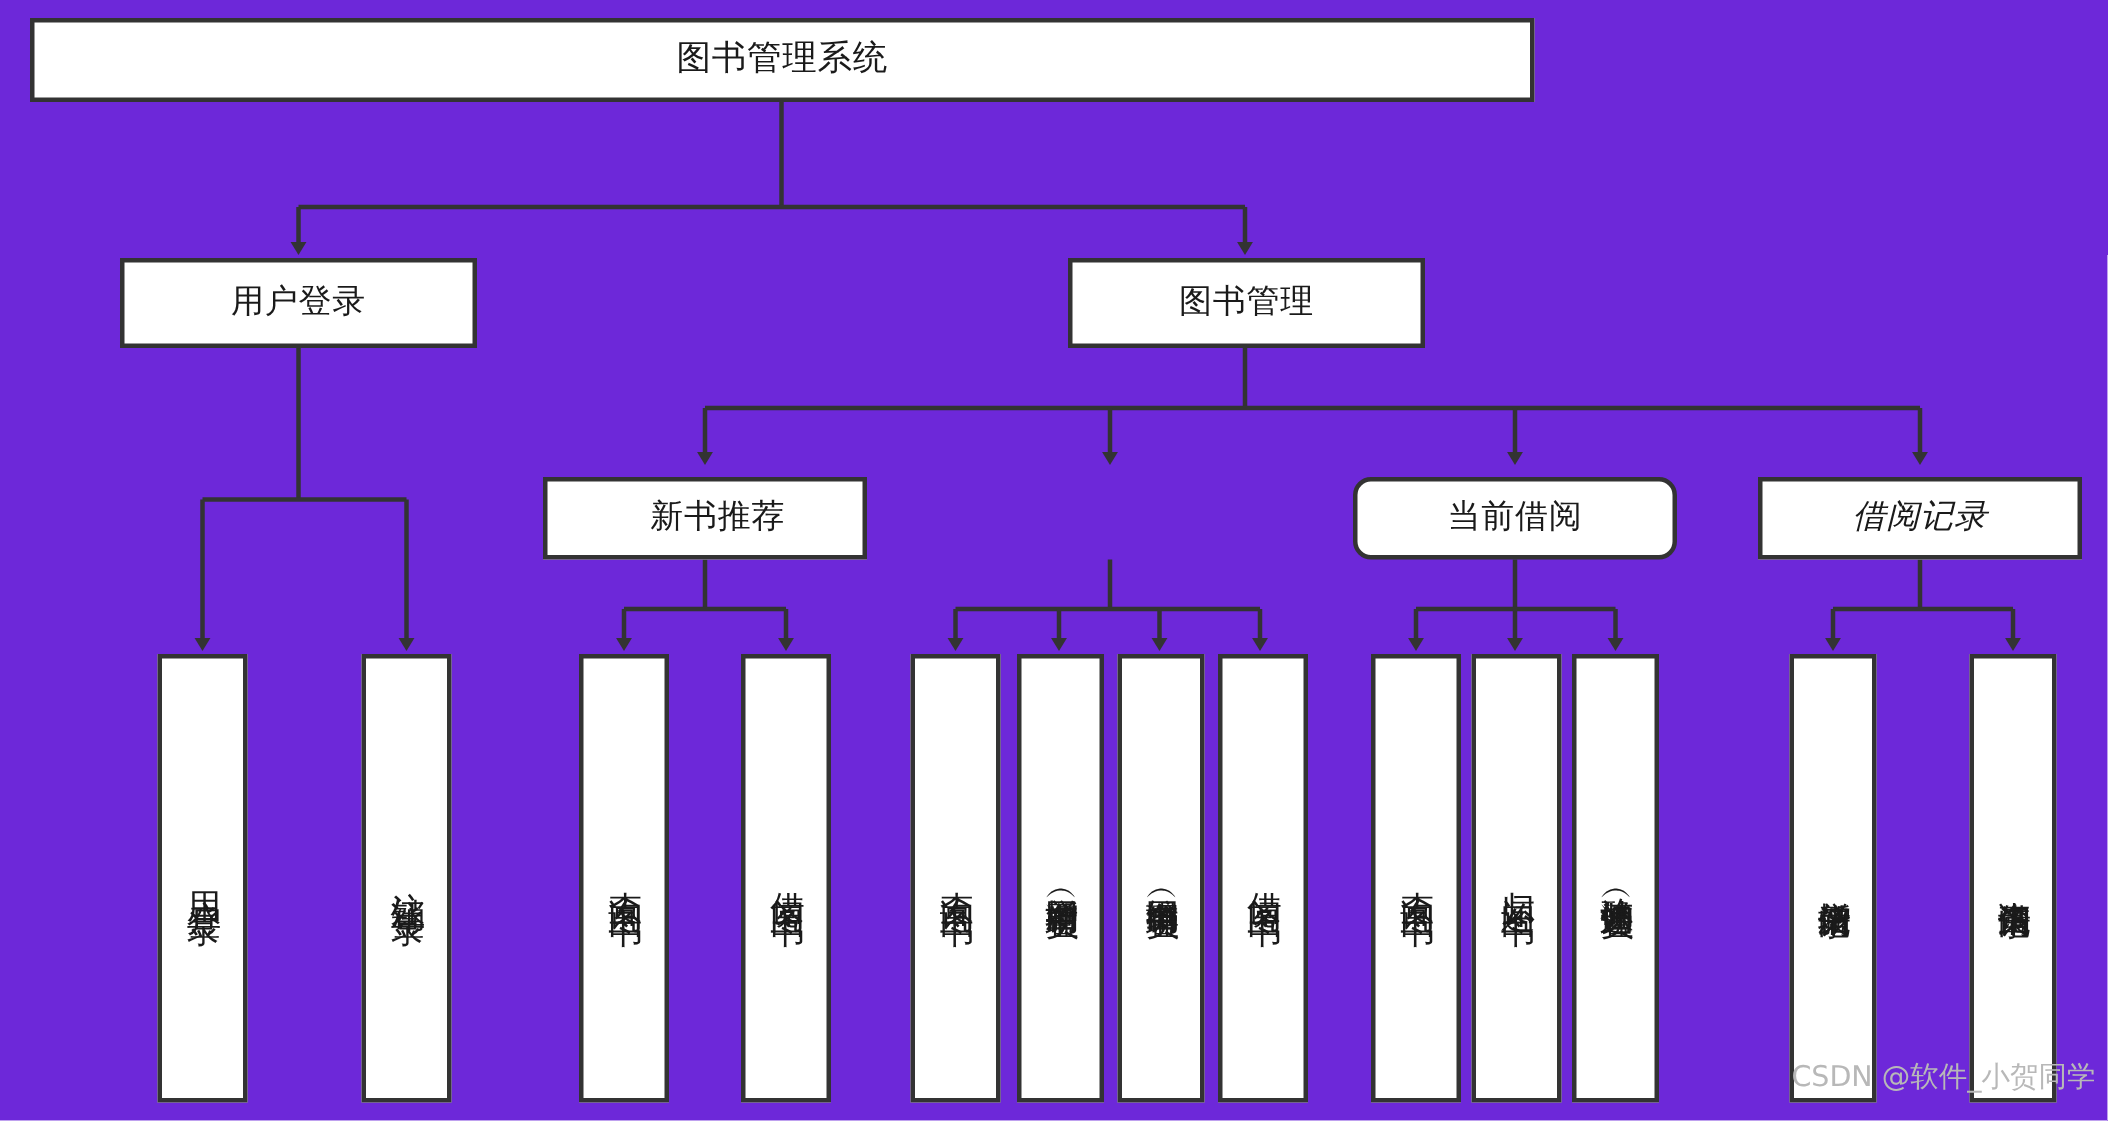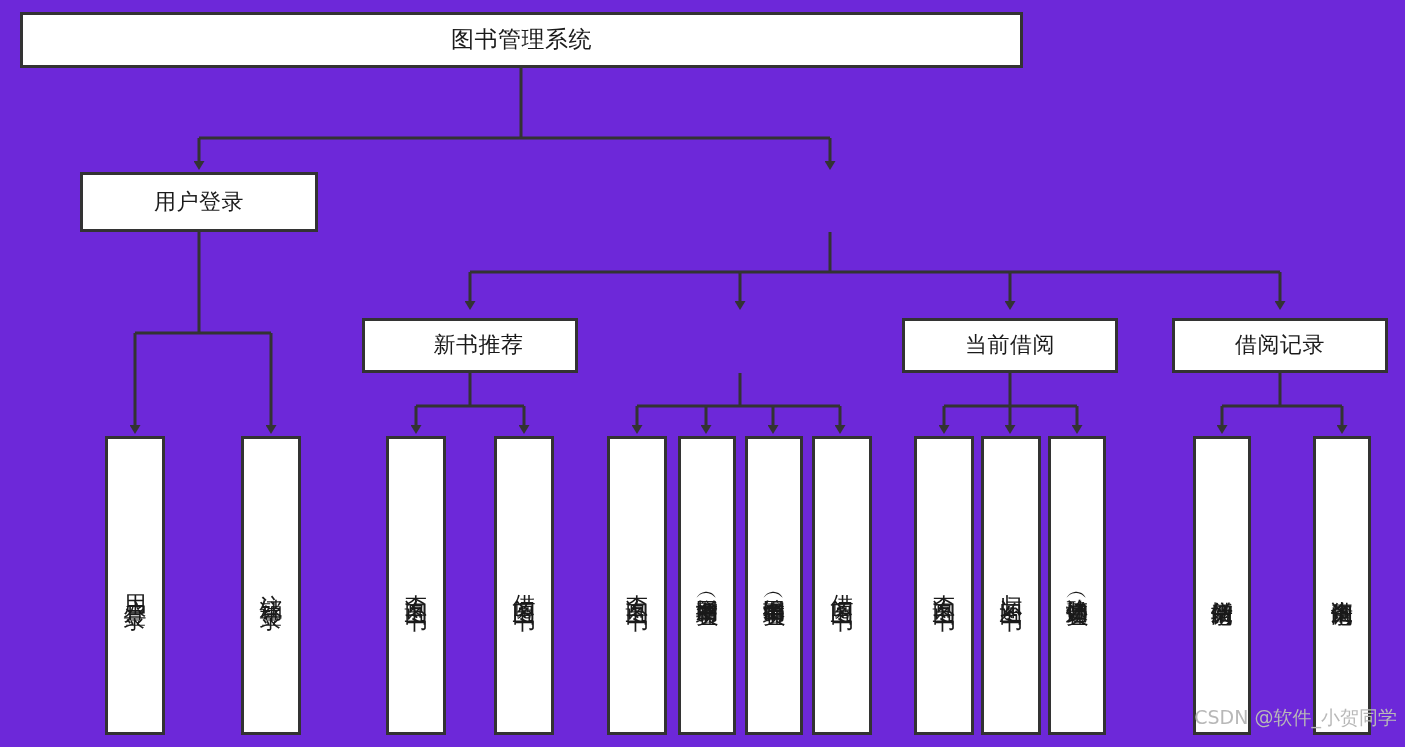--- a/index.html
+++ b/index.html
@@ -134,28 +134,31 @@
     </g>
   </svg>
 
   <div class="node horiz root" style="left:20px; top:12px; width:1003px; height:56px;">
     <span class="label">图书管理系统</span>
   </div>
 
   <div class="node horiz" style="left:80px; top:172px; width:238px; height:60px;">
     <span class="label">用户登录</span>
   </div>
+  <div class="node horiz" style="left:712px; top:172px; width:238px; height:60px;">
+    <span class="label">图书管理</span>
+  </div>
 
   <div class="node horiz" style="left:362px; top:318px; width:216px; height:55px;padding-left:17px;">
     <span class="label">新书推荐</span>
   </div>
-  <div class="node horiz" style="left:902px; top:318px; width:216px; height:55px;">
+  <div class="node horiz" style="left:902px; top:318px; width:216px; height:55px;border-radius:12px;">
     <span class="label">当前借阅</span>
   </div>
-  <div class="node horiz" style="left:1172px; top:318px; width:216px; height:55px;">
+  <div class="node horiz" style="left:1172px; top:318px; width:216px; height:55px;font-style:italic;">
     <span class="label">借阅记录</span>
   </div>
 
   <div class="node vert" style="left:105px; top:436px; width:60px; height:299px;">
     <span class="label">用户登录</span>
   </div>
   <div class="node vert" style="left:241px; top:436px; width:60px; height:299px;">
     <span class="label">注销登录</span>
   </div>
 

